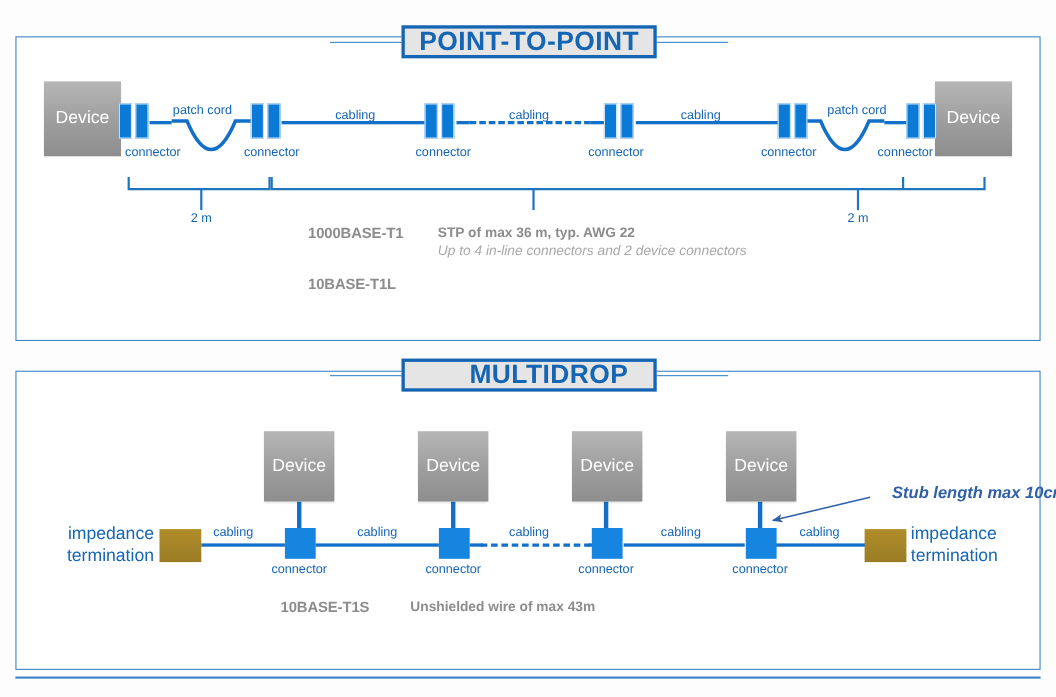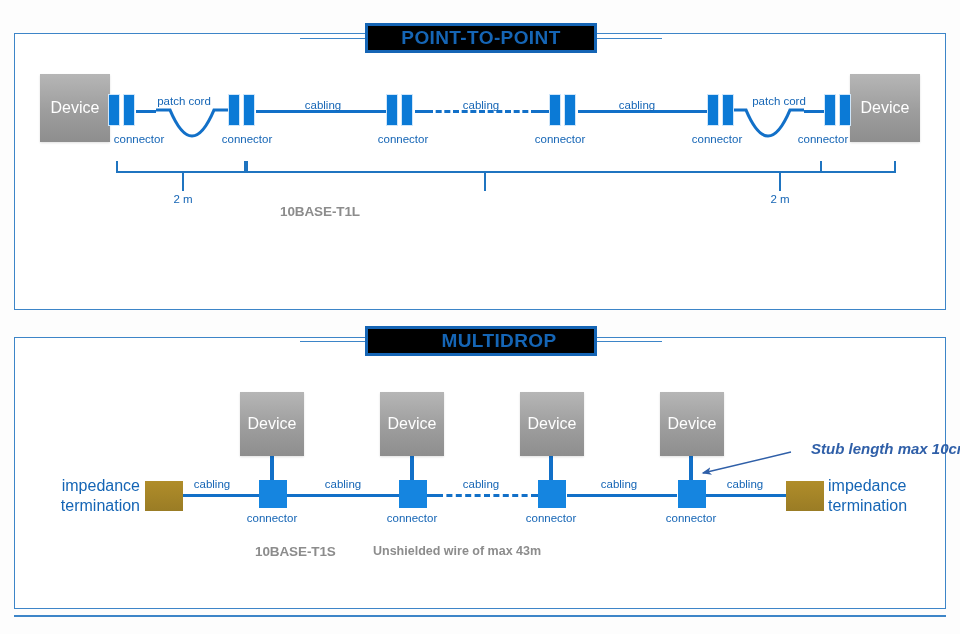--- a/index.html
+++ b/index.html
@@ -26,24 +26,24 @@
   .panel-underline{
     position:absolute;left:14px;top:615px;width:932px;height:0;
     border-top:2px solid #3d85c8;
   }
 
   
   .title-chip{
     position:absolute;
     box-sizing:border-box;
     border:3px solid #1565b5;
-    background:#000000;
+    background:#e5e5e5;
     color:#1565b5;
     font-weight:bold;
-    font-size:19px;
+    font-size:24px;
     letter-spacing:0.4px;
     display:flex;align-items:center;justify-content:center;
     z-index:6;
   }
   #chip-p2p{left:365px;top:23px;width:232px;height:30px;}
   #chip-md{left:365px;top:326px;width:232px;height:30px;padding-left:36px;}
   .chip-stub{position:absolute;height:0;border-top:1.5px solid #3d85c8;z-index:5;}
 
   
   .device{
@@ -179,20 +179,27 @@
       <path d="M485 172 L485 191"></path>
       <path d="M821 161 L821 172 L895 172 L895 161"></path>
       <path d="M780 172 L780 191"></path>
     </g>
   </svg>
   <div class="lbl lbl-c" style="left:183px;top:193px;">2 m</div>
   <div class="lbl lbl-c" style="left:780px;top:193px;">2 m</div>
 
   <div class="spec" style="left:280px;top:204px;">
     <div class="spec-row">
+      <div class="spec-name">1000BASE-T1</div>
+      <div class="spec-body">
+        <div class="spec-main">STP of max 36 m, typ. AWG 22</div>
+        <div class="spec-sub">Up to 4 in-line connectors and 2 device connectors</div>
+      </div>
+    </div>
+    <div class="spec-row">
       <div class="spec-name">10BASE-T1L</div>
     </div>
   </div>
 
   <div class="panel" id="panel-md"></div>
   <div class="chip-stub" style="left:300px;top:341px;width:68px;"></div>
   <div class="chip-stub" style="left:594px;top:341px;width:68px;"></div>
   <div class="title-chip" id="chip-md">MULTIDROP</div>
 
   <div class="termination" style="left:145px;top:481px;width:38px;height:30px;"></div>

